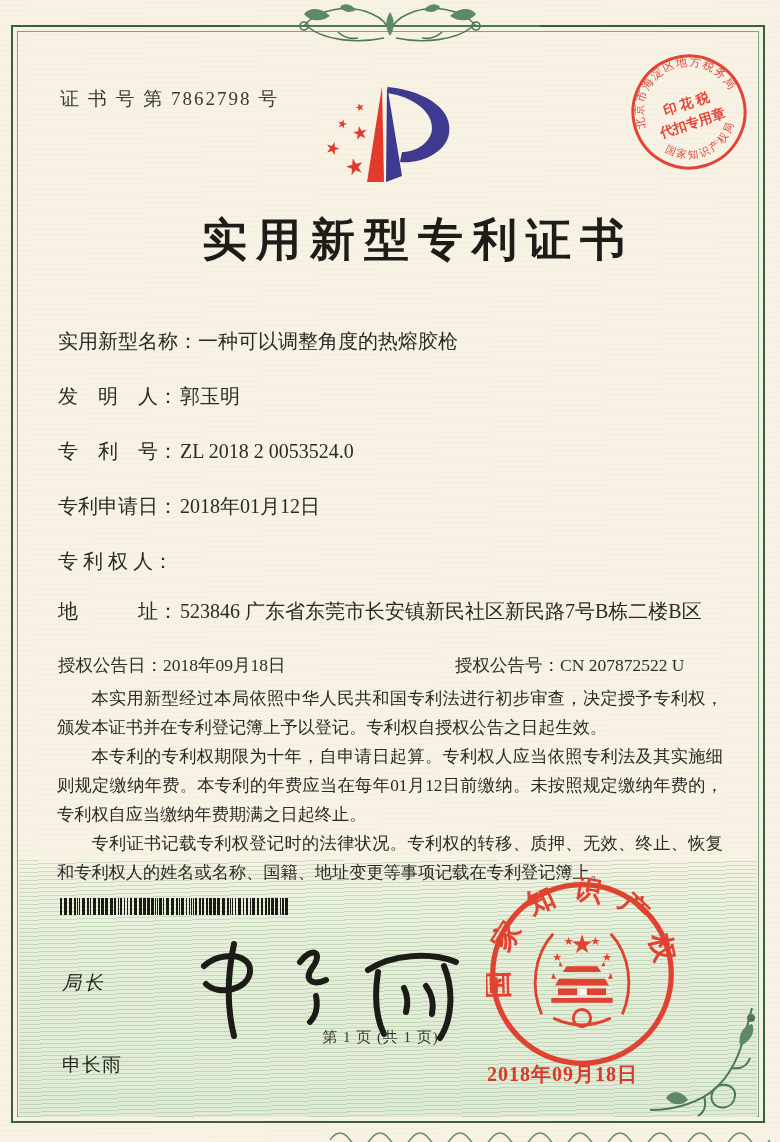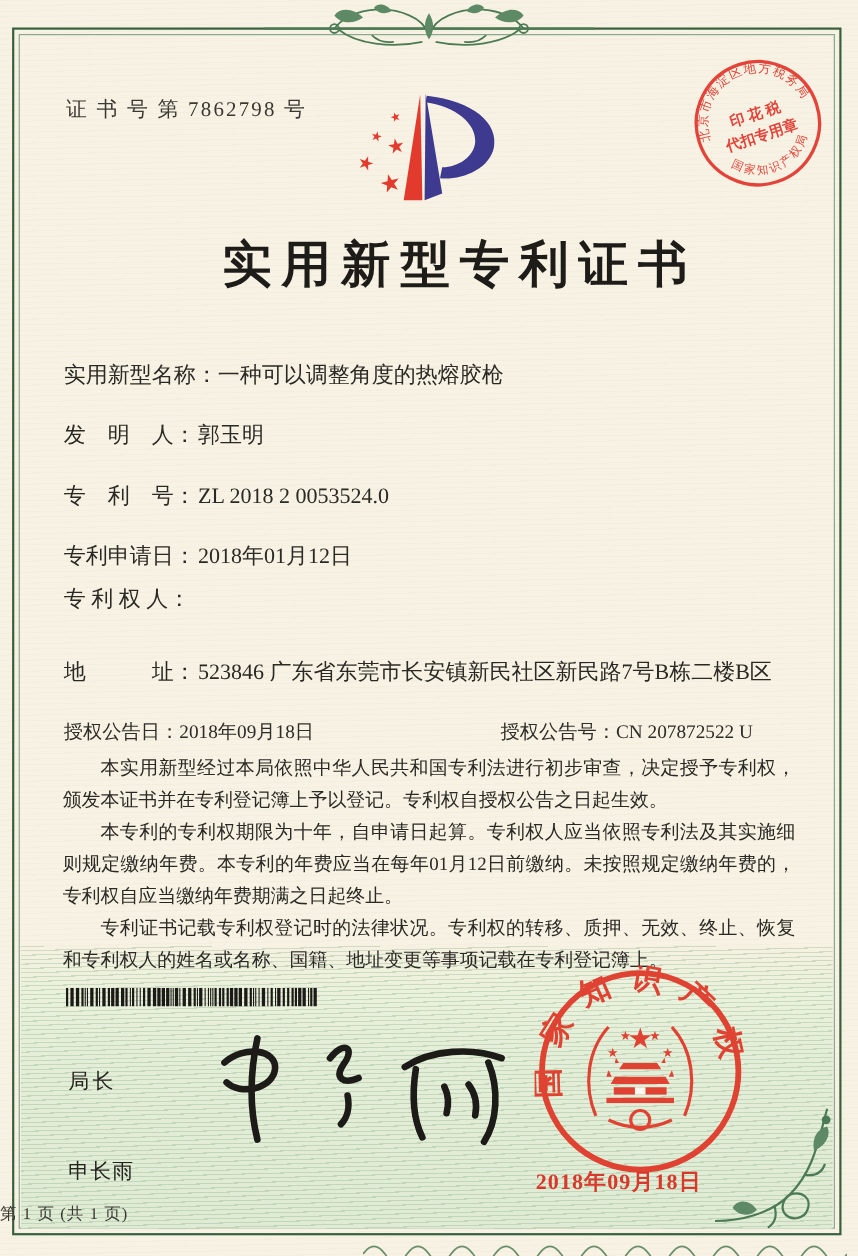--- a/index.html
+++ b/index.html
@@ -28,26 +28,26 @@
   
   .frow{left:58px;width:668px;display:flex;font-size:20px;line-height:26px;color:#2b2925;}
   .flabel{flex:0 0 122px;white-space:nowrap;}
   .fvalue{flex:1;font-family:Liberation Serif, serif;}
   #grant-row{left:58px;width:668px;font-size:17.5px;line-height:26px;}
   #grant-right{position:absolute;left:397px;top:0;}
   
   #paras{left:57px;top:684px;width:666px;font-size:17.2px;line-height:29px;text-align:justify;color:#2b2925;}
   #paras p{margin:0;text-indent:2em;}
   #barcode{left:60px;top:898px;width:232px;height:17px;}
-  #gov-title{left:62px;top:970px;font-size:19px;letter-spacing:3px;color:#26241f;}
+  #gov-title{left:62px;top:970px;font-size:19px;letter-spacing:3px;color:#26241f;font-style:italic;}
   #gov-name{left:62px;top:1052px;font-size:19px;letter-spacing:1px;color:#26241f;}
   #signature{left:182px;top:932px;width:286px;height:124px;}
   #seal{left:486px;top:878px;width:192px;height:192px;opacity:.95;}
   #seal-date{left:487px;top:1061px;width:192px;font-size:20px;letter-spacing:1px;color:#d8392b;font-weight:600;}
-  #footer{left:0;top:1094px;width:761px;text-align:left;font-size:15px;color:#3a3832;letter-spacing:1px;}
+  #footer{left:0;top:1028px;width:761px;text-align:center;font-size:15px;color:#3a3832;letter-spacing:1px;}
   
   #orn-top{left:238px;top:0px;width:304px;height:48px;}
   #orn-br{left:648px;top:1002px;width:112px;height:116px;}
   #orn-bottom-strip{left:330px;top:1126px;width:440px;height:16px;opacity:.8;}
   svg{display:block;}
 </style>
 </head>
 <body>
 
 <div id="page">
@@ -139,21 +139,21 @@
     <span class="fvalue">郭玉明</span>
   </div>
   <div class="abs frow" style="top:438px">
     <span class="flabel">专　利　号：</span>
     <span class="fvalue">ZL 2018 2 0053524.0</span>
   </div>
   <div class="abs frow" style="top:493px">
     <span class="flabel">专利申请日：</span>
     <span class="fvalue">2018年01月12日</span>
   </div>
-  <div class="abs frow" style="top:532px">
+  <div class="abs frow" style="top:548px">
     <span class="flabel">专 利 权 人：</span>
   </div>
   <div class="abs frow" style="top:598px">
     <span class="flabel">地　　　址：</span>
     <span class="fvalue">523846 广东省东莞市长安镇新民社区新民路7号B栋二楼B区</span>
   </div>
 
   <div class="abs" id="grant-row" style="top:652px">
     <span>授权公告日：</span><span>2018年09月18日</span>
     <span id="grant-right"><span>授权公告号：</span><span>CN 207872522 U</span></span>

